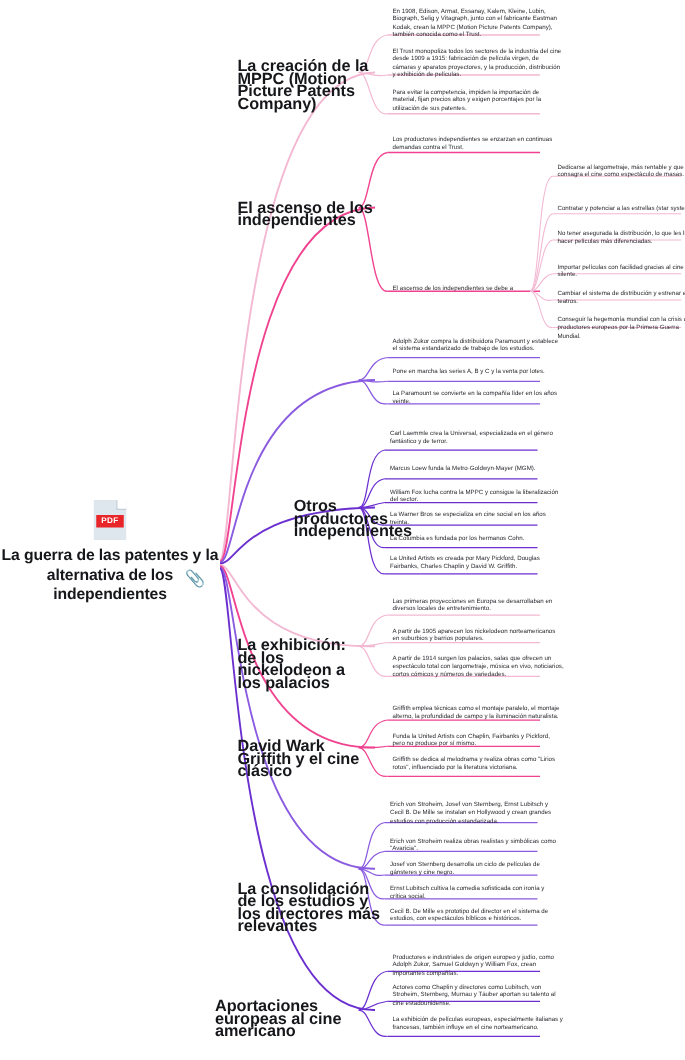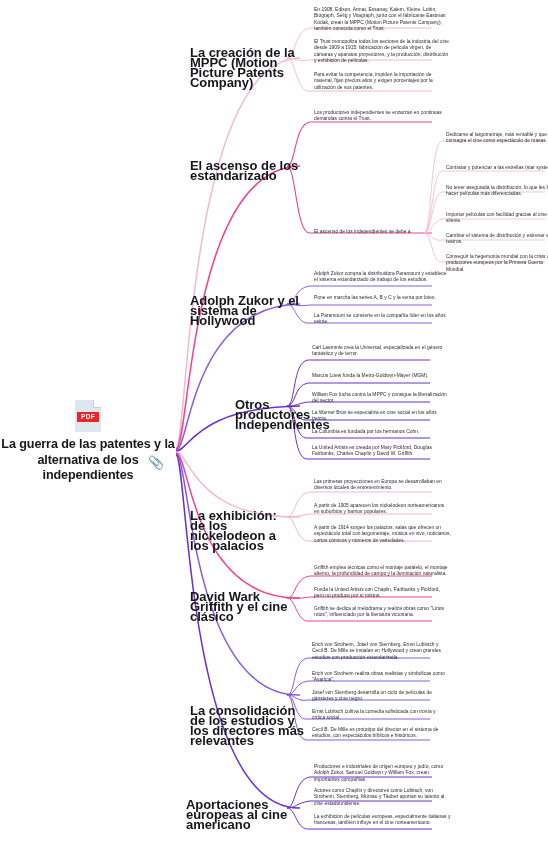--- a/index.html
+++ b/index.html
@@ -211,32 +211,31 @@
     </div>
     <div class="root-title">La guerra de las patentes y la alternativa de los independientes</div>
   </div>
   <div class="clip-icon">📎</div>
 
   <div class="n1" style="left:190px; top:48px; width:112px;">La creación de la MPPC (Motion Picture Patents Company)</div>
   <div class="n2 w140 pad" style="left:311px; top:6px;">En 1908, Edison, Armat, Essanay, Kalem, Kleine, Lubin, Biograph, Selig y Vitagraph, junto con el fabricante Eastman Kodak, crean la MPPC (Motion Picture Patents Company), también conocida como el Trust.</div>
   <div class="n2 w140 pad" style="left:311px; top:38px;">El Trust monopoliza todos los sectores de la industria del cine desde 1909 a 1915: fabricación de película virgen, de cámaras y aparatos proyectores, y la producción, distribución y exhibición de películas.</div>
   <div class="n2 w140 pad" style="left:311px; top:71px;">Para evitar la competencia, impiden la importación de material, fijan precios altos y exigen porcentajes por la utilización de sus patentes.</div>
 
-  <div class="n1" style="left:190px; top:161px; width:112px;">El ascenso de los estandarizado</div>
+  <div class="n1" style="left:190px; top:161px; width:112px;">El ascenso de los independientes</div>
   <div class="n2 w140 pad" style="left:311px; top:109px;">Los productores independientes se enzarzan en continuas demandas contra el Trust.</div>
   <div class="n2 w140 pad" style="left:311px; top:228px;">El ascenso de los independientes se debe a</div>
 
   <div class="n2 w120 pad" style="left:443px; top:131px;">Dedicarse al largometraje, más rentable y que consagra el cine como espectáculo de masas.</div>
   <div class="n2 w120 pad" style="left:443px; top:164px;">Contratar y potenciar a las estrellas (star system).</div>
   <div class="n2 w120 pad" style="left:443px; top:184px;">No tener asegurada la distribución, lo que les lleva a hacer películas más diferenciadas.</div>
   <div class="n2 w120 pad" style="left:443px; top:211px;">Importar películas con facilidad gracias al cine silente.</div>
   <div class="n2 w120 pad" style="left:443px; top:232px;">Cambiar el sistema de distribución y estrenar en teatros.</div>
   <div class="n2 w120 pad" style="left:443px; top:253px;">Conseguir la hegemonía mundial con la crisis de los productores europeos por la Primera Guerra Mundial.</div>
 
-  <div class="n1" style="left:190px; top:296px; width:112px;">Adolph Zukor y el sistema de Hollywood</div>
   <div class="n2 w140 pad" style="left:311px; top:270px;">Adolph Zukor compra la distribuidora Paramount y establece el sistema estandarizado de trabajo de los estudios.</div>
   <div class="n2 w140 pad" style="left:311px; top:294px;">Pone en marcha las series A, B y C y la venta por lotes.</div>
   <div class="n2 w140 pad" style="left:311px; top:312px;">La Paramount se convierte en la compañía líder en los años veinte.</div>
 
   <div class="n1" style="left:190px; top:400px; width:100px;margin-left:45px;">Otros productores independientes</div>
   <div class="n2 w140 pad" style="left:309px; top:344px;">Carl Laemmle crea la Universal, especializada en el género fantástico y de terror.</div>
   <div class="n2 w140 pad" style="left:309px; top:372px;">Marcus Loew funda la Metro-Goldwyn-Mayer (MGM).</div>
   <div class="n2 w140 pad" style="left:309px; top:391px;">William Fox lucha contra la MPPC y consigue la liberalización del sector.</div>
   <div class="n2 w140 pad" style="left:309px; top:409px;">La Warner Bros se especializa en cine social en los años treinta.</div>
   <div class="n2 w140 pad" style="left:309px; top:428px;">La Columbia es fundada por los hermanos Cohn.</div>
@@ -252,18 +251,18 @@
   <div class="n2 w140 pad" style="left:311px; top:586px;">Funda la United Artists con Chaplin, Fairbanks y Pickford, pero no produce por sí mismo.</div>
   <div class="n2 w140 pad" style="left:311px; top:605px;">Griffith se dedica al melodrama y realiza obras como "Lirios rotos", influenciado por la literatura victoriana.</div>
 
   <div class="n1" style="left:190px; top:706px; width:114px;">La consolidación de los estudios y los directores más relevantes</div>
   <div class="n2 w140 pad" style="left:309px; top:641px;">Erich von Stroheim, Josef von Sternberg, Ernst Lubitsch y Cecil B. De Mille se instalan en Hollywood y crean grandes estudios con producción estandarizada.</div>
   <div class="n2 w140 pad" style="left:309px; top:670px;">Erich von Stroheim realiza obras realistas y simbólicas como "Avaricia".</div>
   <div class="n2 w140 pad" style="left:309px; top:689px;">Josef von Sternberg desarrolla un ciclo de películas de gánsteres y cine negro.</div>
   <div class="n2 w140 pad" style="left:309px; top:708px;">Ernst Lubitsch cultiva la comedia sofisticada con ironía y crítica social.</div>
   <div class="n2 w140 pad" style="left:309px; top:726px;">Cecil B. De Mille es prototipo del director en el sistema de estudios, con espectáculos bíblicos e históricos.</div>
 
-  <div class="n1" style="left:186px; top:800px; width:104px;">Aportaciones europeas al cine americano</div>
+  <div class="n1" style="left:172px; top:800px; width:104px;">Aportaciones europeas al cine americano</div>
   <div class="n2 w140 pad" style="left:311px; top:763px;">Productores e industriales de origen europeo y judío, como Adolph Zukor, Samuel Goldwyn y William Fox, crean importantes compañías.</div>
   <div class="n2 w140 pad" style="left:311px; top:787px;">Actores como Chaplin y directores como Lubitsch, von Stroheim, Sternberg, Murnau y Täuber aportan su talento al cine estadounidense.</div>
   <div class="n2 w140 pad" style="left:311px; top:813px;">La exhibición de películas europeas, especialmente italianas y francesas, también influye en el cine norteamericano.</div>
 
 </div>
 
 </body></html>

